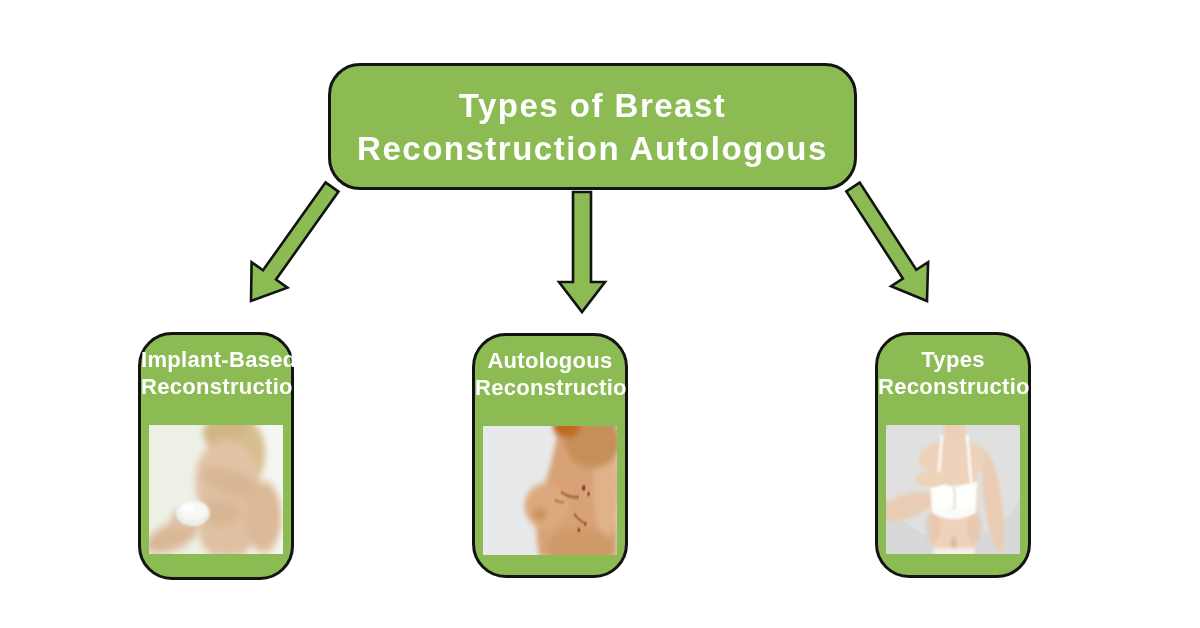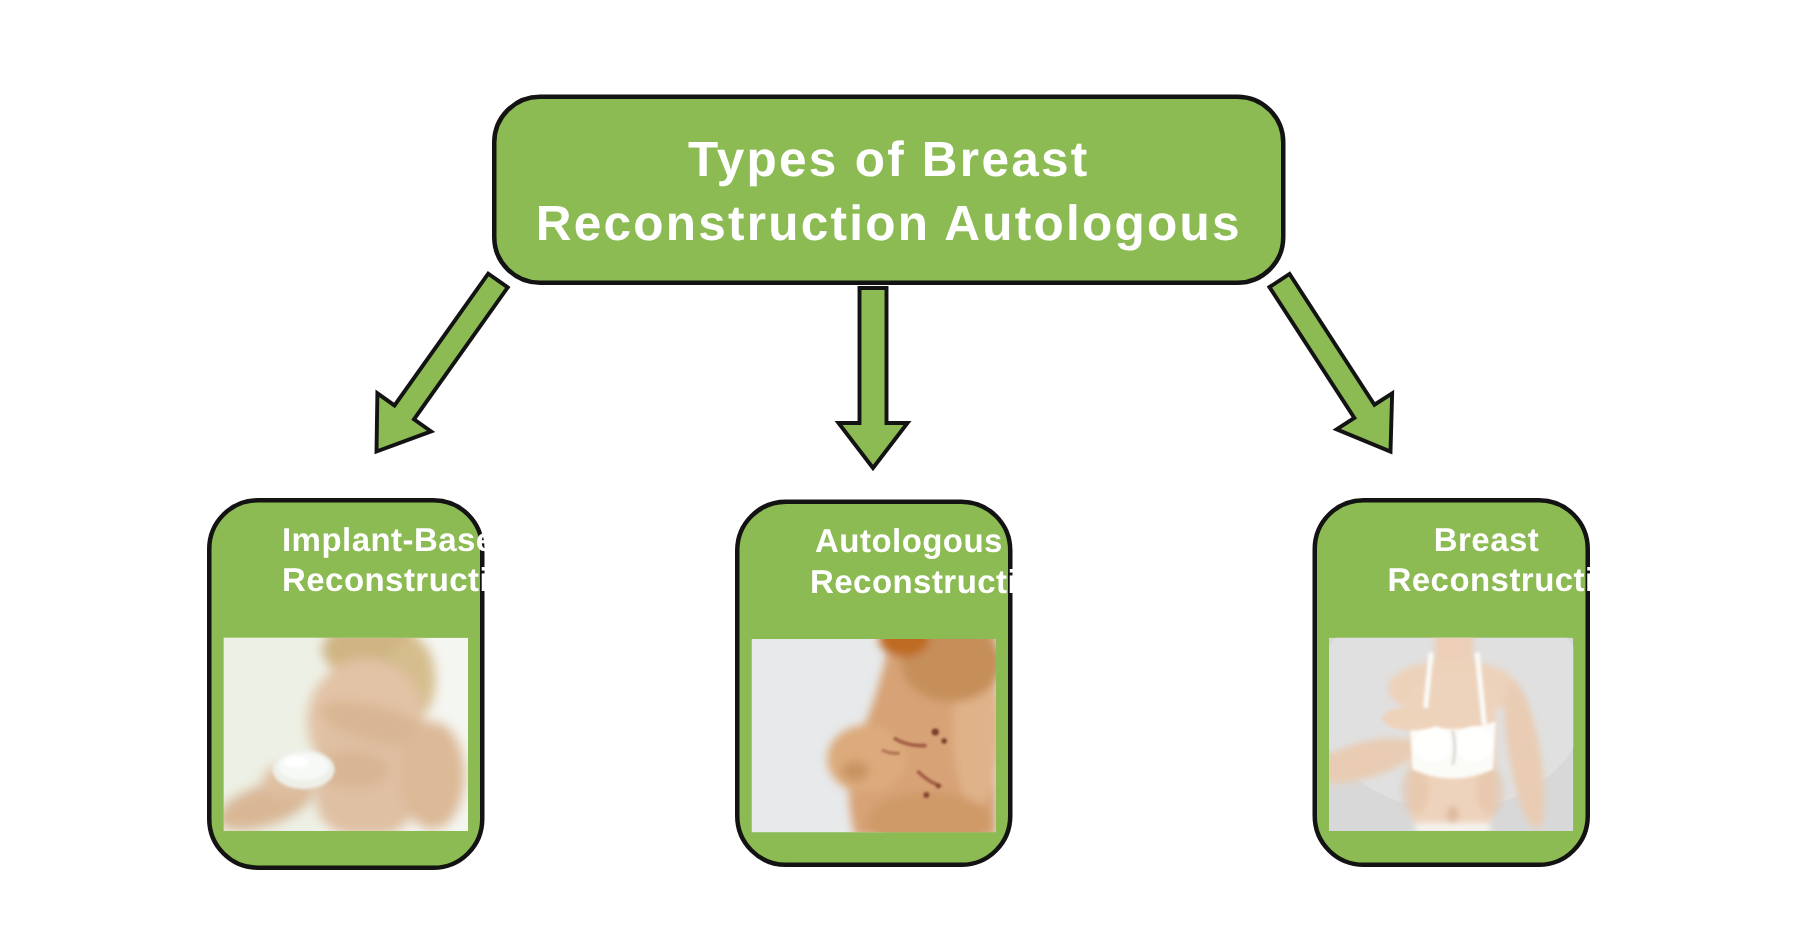--- a/index.html
+++ b/index.html
@@ -25,27 +25,27 @@
     border:3px solid var(--node-border, #131313);
     color:var(--label-color, #ffffff);
     text-align:center;
   }
   .title-box {
     left:328px; top:63px; width:529px; height:127px;
     border-radius:32px;
     display:flex; flex-direction:column; justify-content:center; align-items:center;
     font-weight:bold; font-size:33px; line-height:43px; letter-spacing:1.5px;
   }
-  .proc-box { width:185px; border-radius:34px; padding-top:11px;padding-left:47px; }
+  .proc-box { width:156px; border-radius:34px; padding-top:11px; }
   .proc-box .label {
     font-weight:bold; font-size:22px; line-height:27px; letter-spacing:0.3px;
     white-space:nowrap;
   }
   .box-implant    { left:138px; top:332px; height:248px; }
-  .box-autologous { left:490px; top:333px; height:245px; }
+  .box-autologous { left:472px; top:333px; height:245px; }
   .box-hybrid     { left:875px; top:332px; height:246px; }
   .photo {
     position:absolute; left:8px; right:8px; top:90px; height:129px;
     overflow:hidden;
   }
   .photo svg { display:block; width:100%; height:100%; }
 </style>
 </head>
 <body>
 
@@ -133,21 +133,21 @@
           <circle cx="118" cy="104" r="2" fill="#8a4632"></circle>
           <circle cx="126" cy="98" r="1.6" fill="#8a4632"></circle>
           <path d="M88,74 q6,3 12,2" stroke="#a05a40" stroke-width="2" fill="none" opacity="0.7"></path>
         </g>
       </svg>
     </div>
   </div>
 
   <div class="node proc-box box-hybrid">
     <div class="label">
-      <div>Breast</div>
+      <div>Types</div>
       <div>Reconstruction</div>
     </div>
     <div class="photo">
       <svg viewBox="0 0 170 129" preserveAspectRatio="none">
         <defs>
           <filter id="f3a" x="-30%" y="-30%" width="160%" height="160%">
               <feGaussianBlur stdDeviation="2.2"></feGaussianBlur>
             </filter>
           <filter id="f3b" x="-50%" y="-50%" width="200%" height="200%">
               <feGaussianBlur stdDeviation="1.1"></feGaussianBlur>

